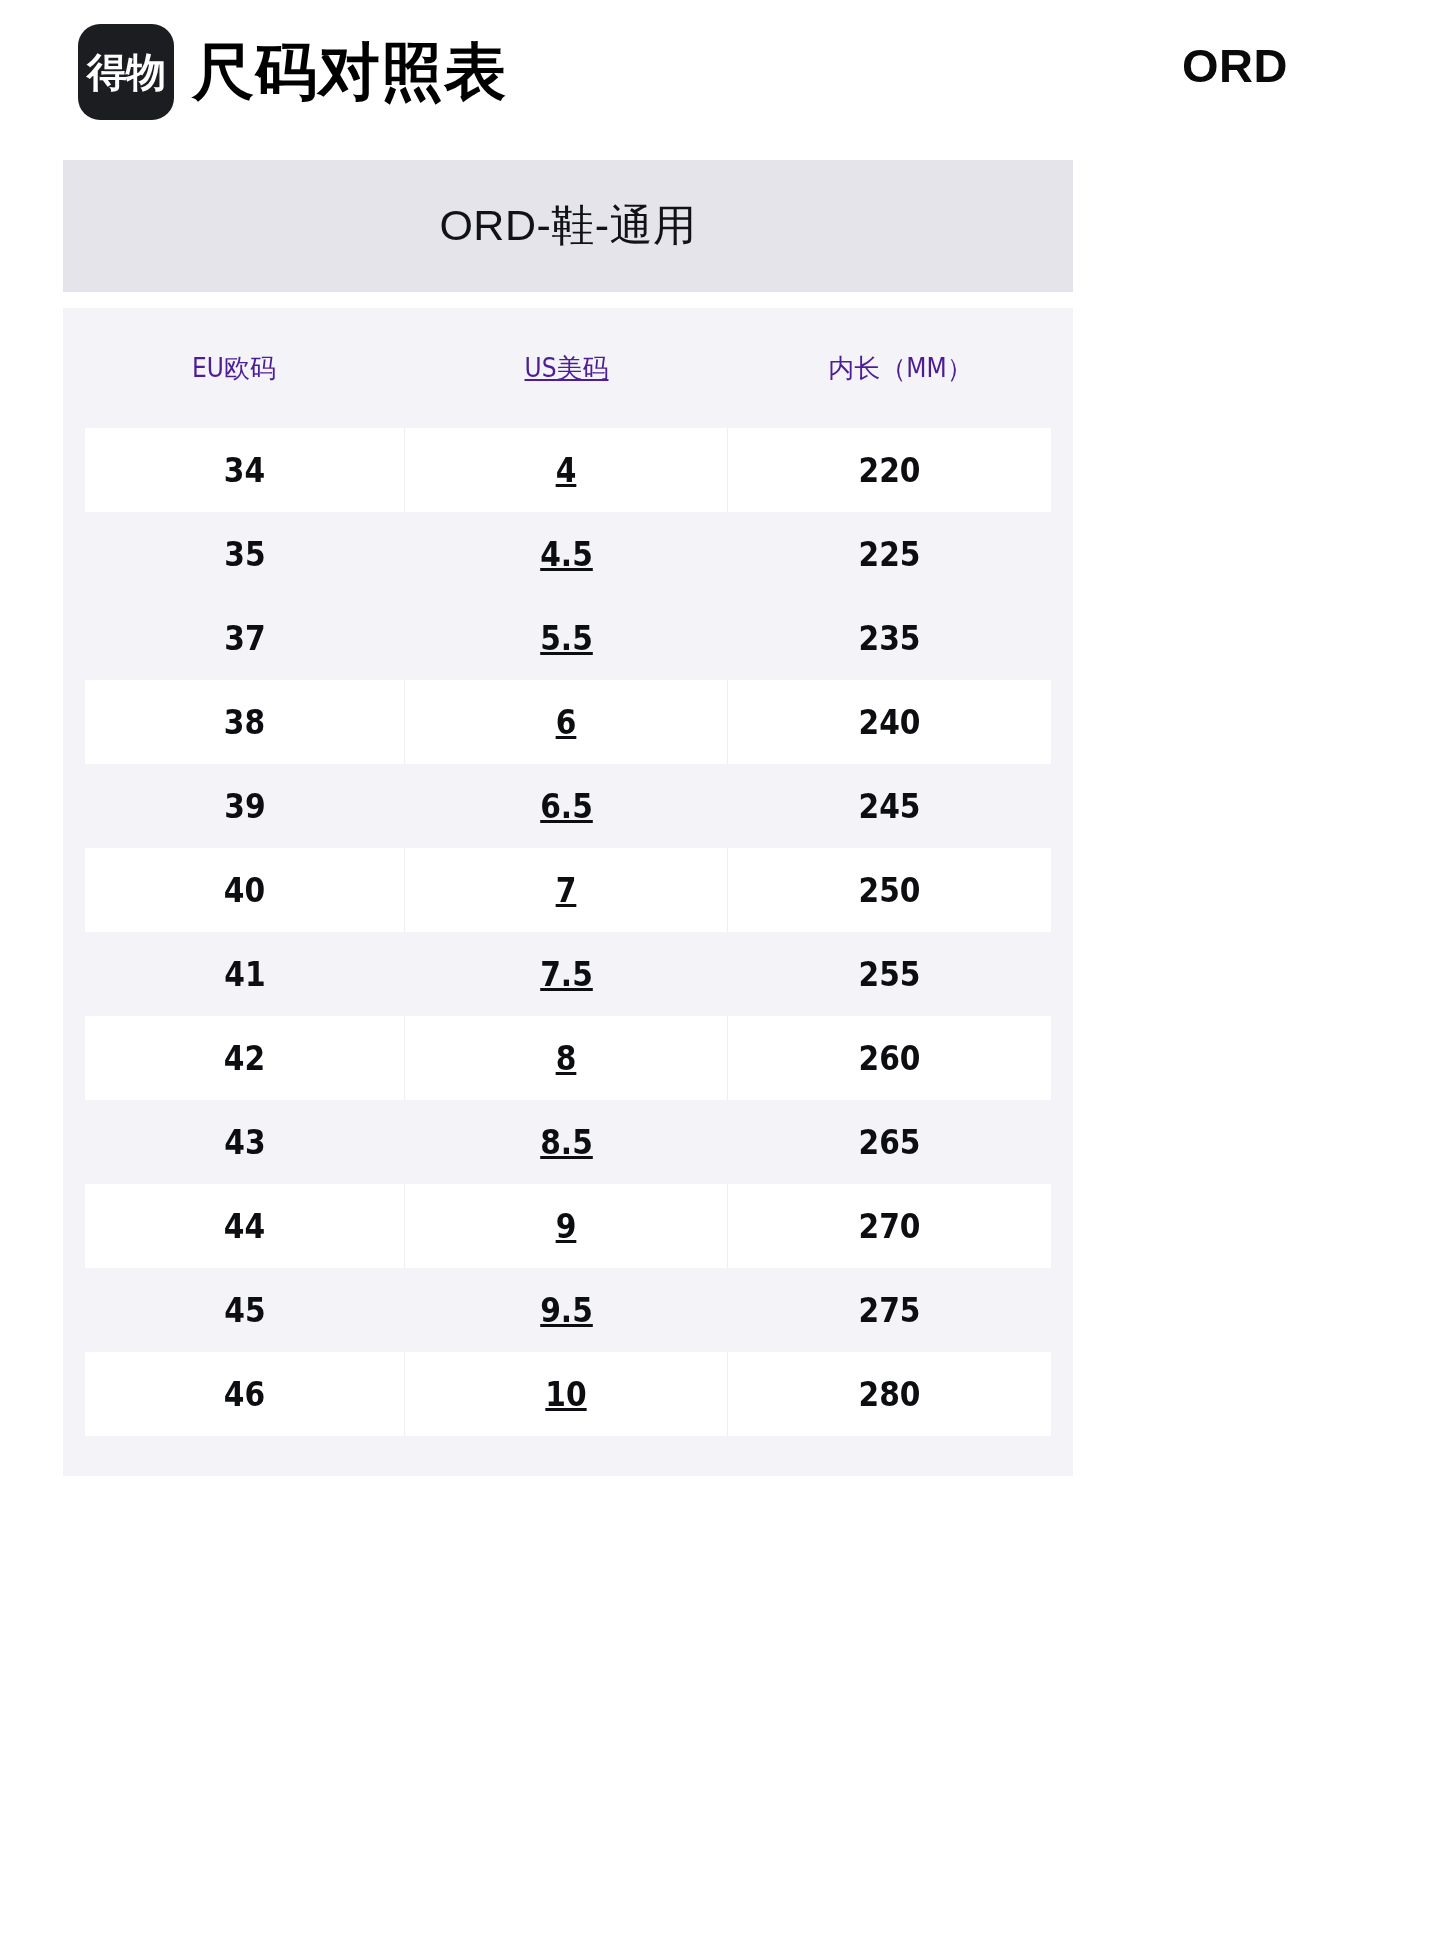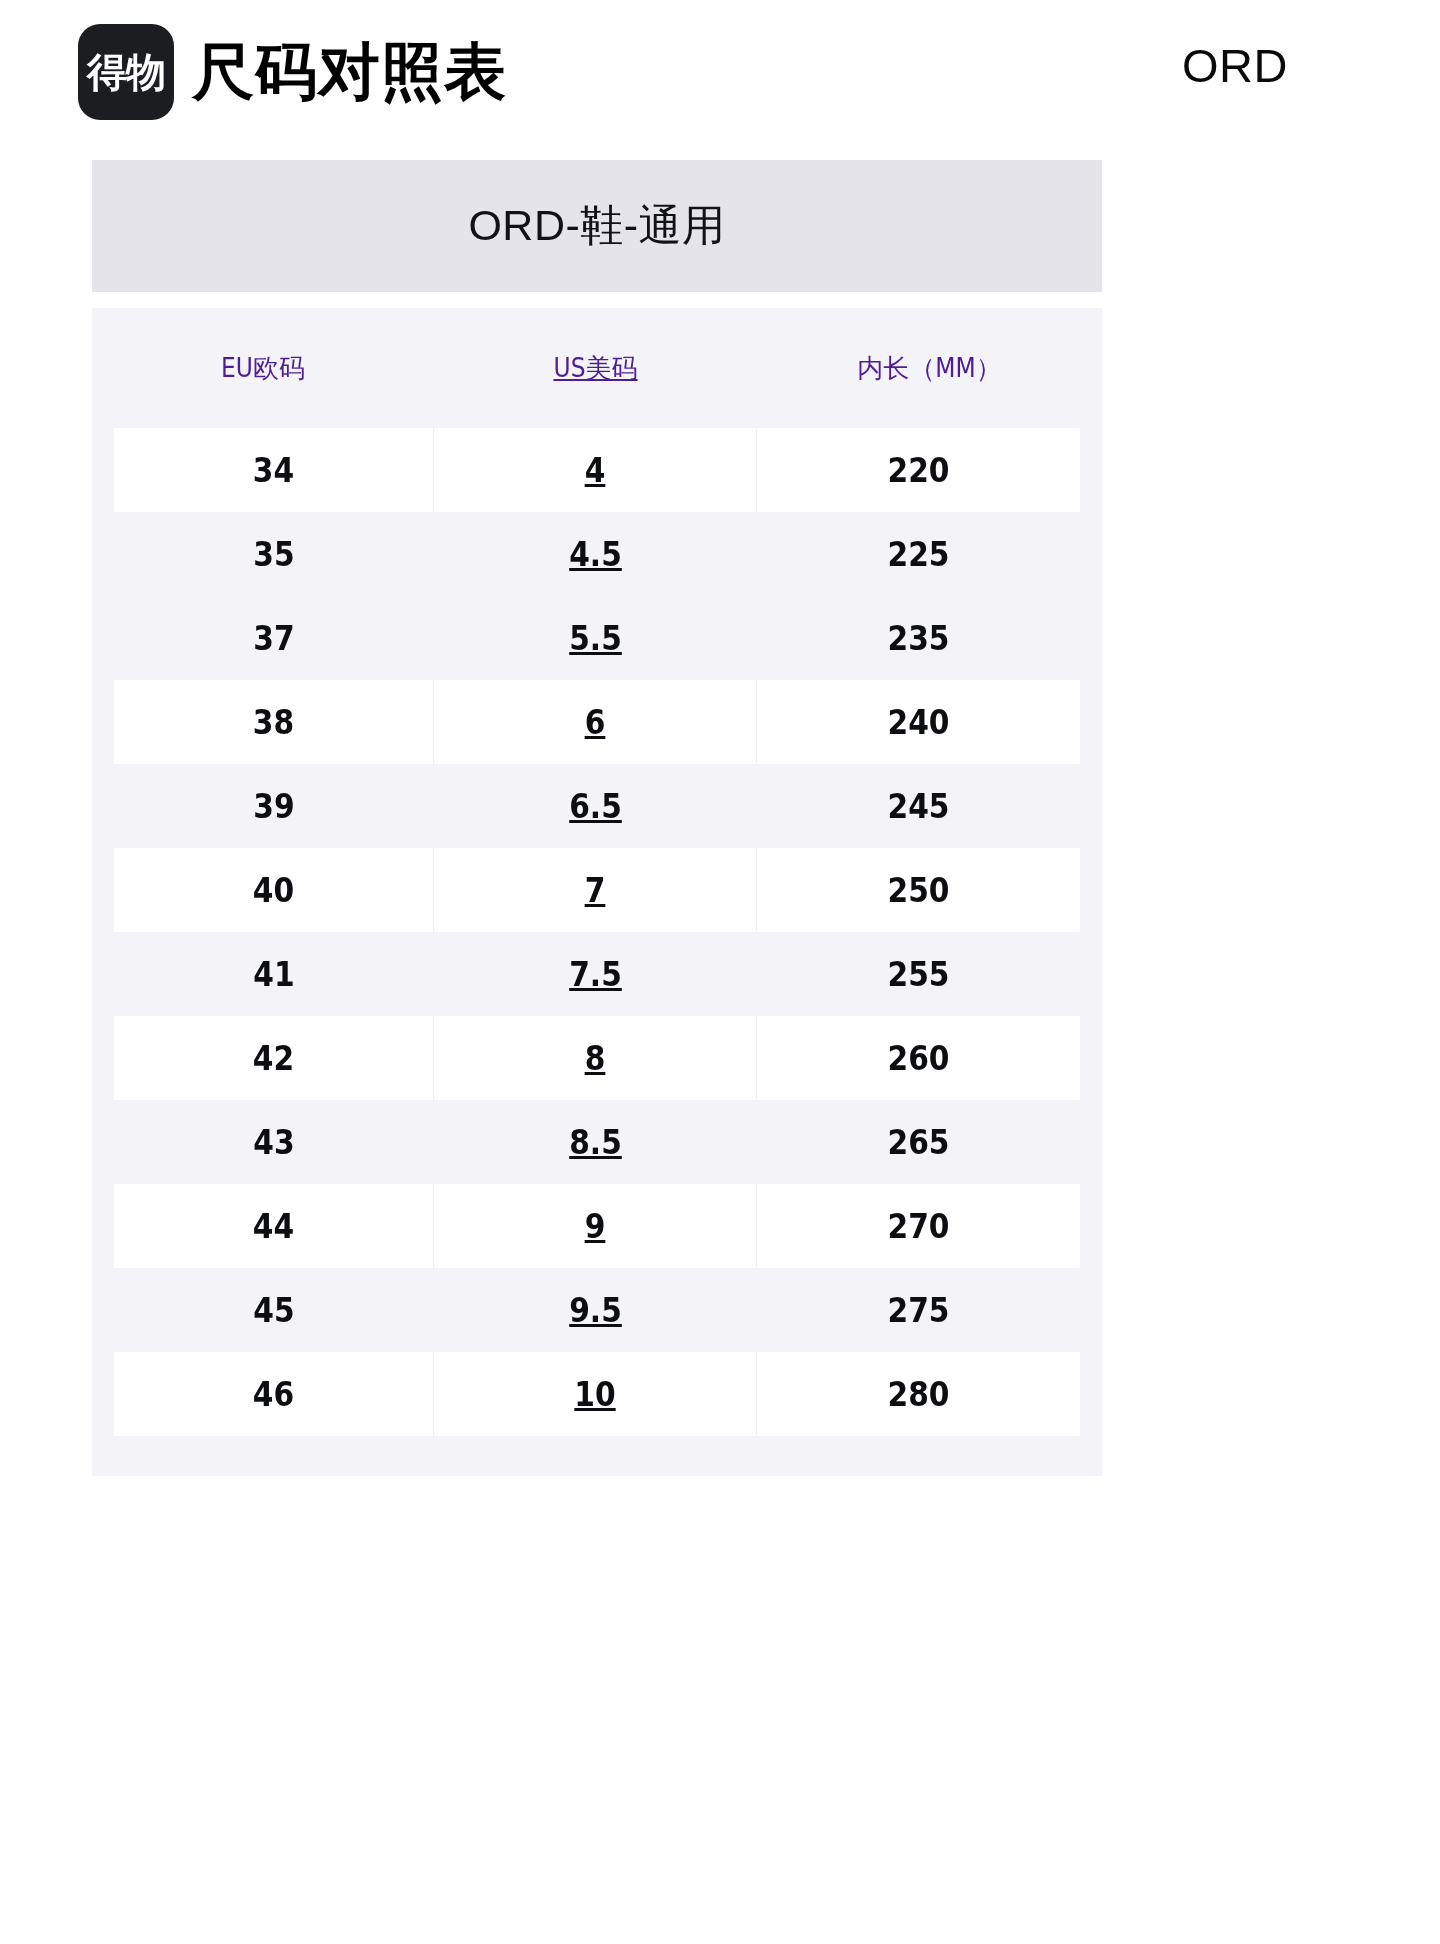--- a/index.html
+++ b/index.html
@@ -37,30 +37,30 @@
     font-size:62px;
     font-weight:700;
     color:#000000;
     letter-spacing:1px;
     line-height:1;
     white-space:nowrap;
   }
   .brand-code {
     position:absolute; right:152px; top:42px;
     font-size:47px;
-    font-weight:400;
+    font-weight:700;
     color:#0a0a0a;
     letter-spacing:0.5px;
     line-height:1;
   }
 
   
   .table-wrap {
     position:absolute;
-    left:92px; top:160px;
+    left:63px; top:160px;
     width:1010px;
     background:#f4f4f8;
     padding-bottom:40px;
   }
 
   .table-title {
     height:132px;
     background:#e4e4ea;
     display:flex; align-items:center; justify-content:center;
   }

